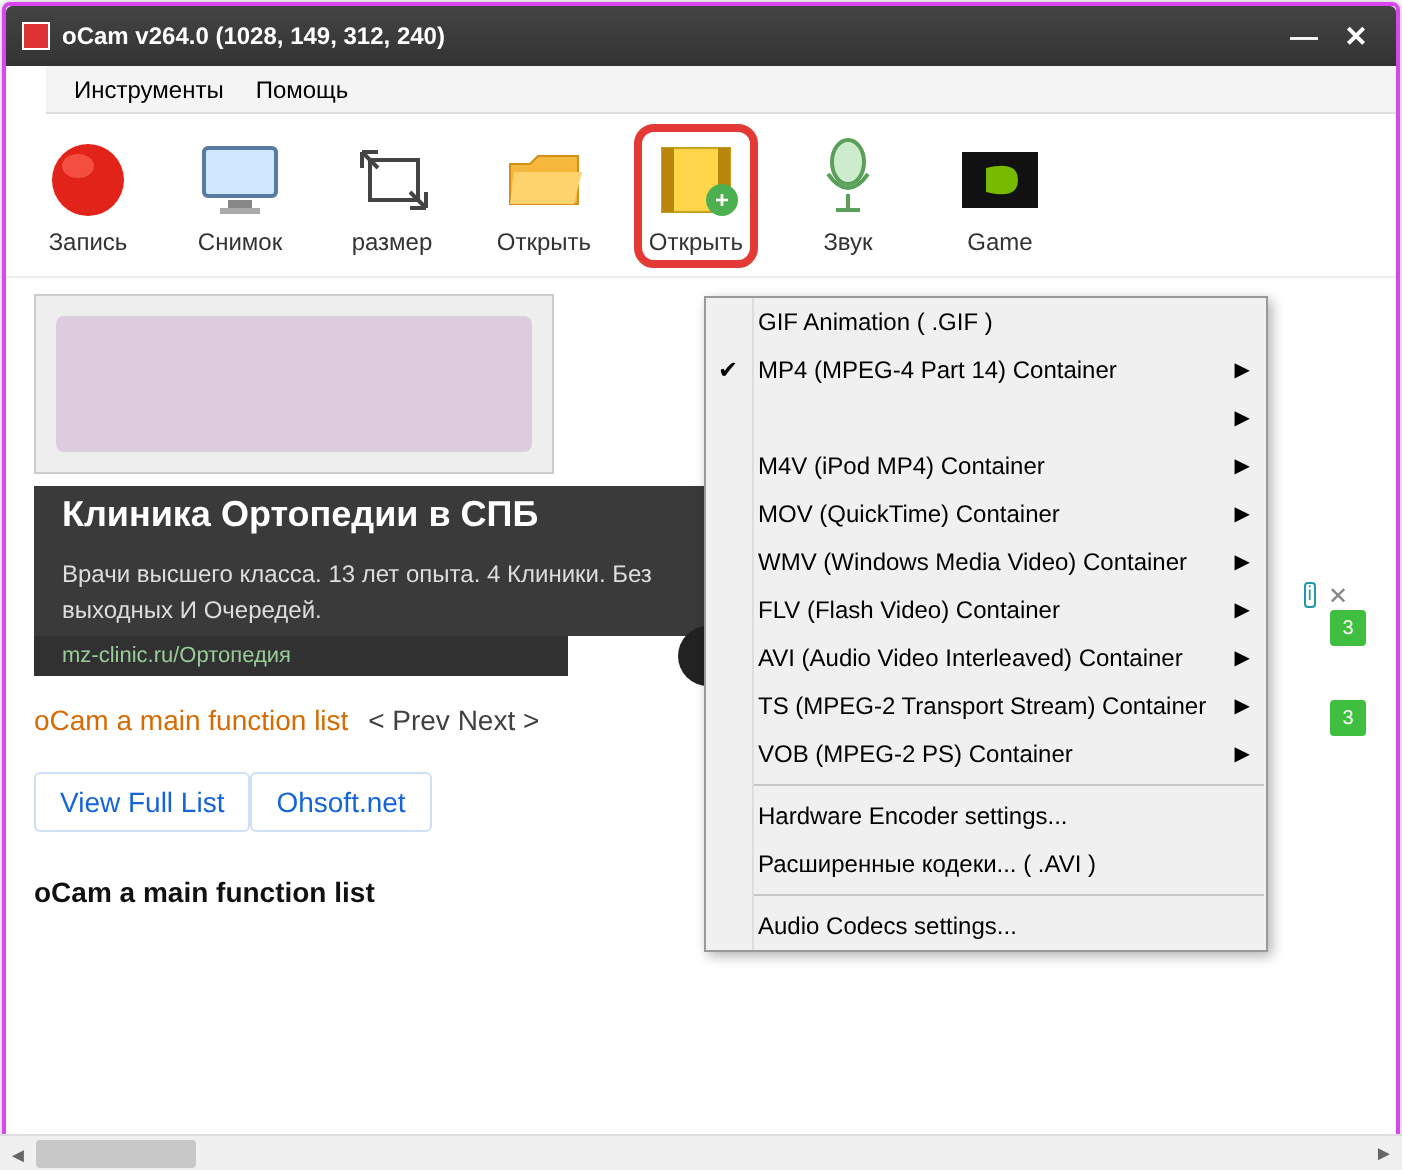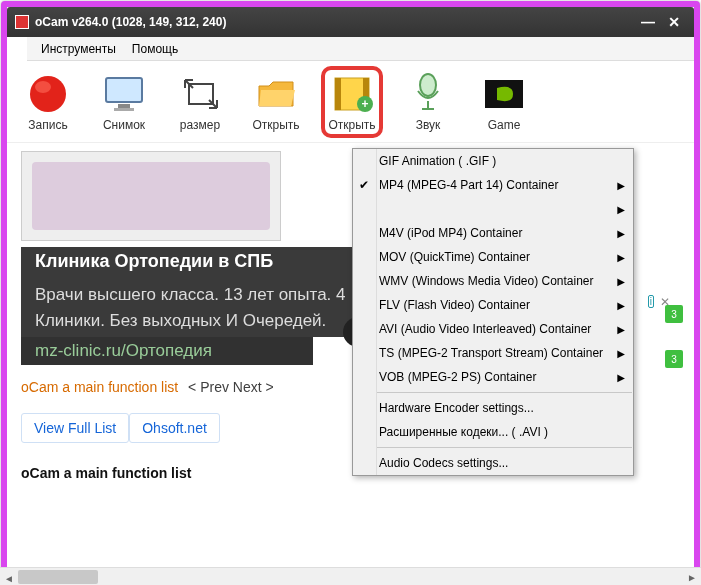--- a/index.html
+++ b/index.html
@@ -1,40 +1,40 @@
 <!DOCTYPE html>
 <html><head>
 <meta charset="utf-8">
 <style>
 * { margin:0; padding:0; box-sizing:border-box; font-family:"Segoe UI",Tahoma,Arial,sans-serif; }
 body { background:#fff; width:701px; height:585px; position:relative; overflow:hidden; }
 
-.outer { border:6px solid #d946ef; width:699px; height:583px; margin:1px; background:#fff; border-radius:4px; box-shadow:0 0 3px rgba(0,0,0,.3); }
+.outer { border:2px solid #d946ef; width:699px; height:583px; margin:1px; background:#fff; border-radius:4px; box-shadow:0 0 3px rgba(0,0,0,.3); }
 
 .titlebar { height:30px; background:linear-gradient(#444,#333); display:flex; align-items:center; padding:0 8px; color:#fff; font-size:12px; font-weight:bold; border-radius:3px 3px 0 0; }
 .titlebar .tb-icon { width:14px; height:14px; background:#d33; margin-right:6px; border:1px solid #fff; }
 .titlebar .title { flex:1; }
 .titlebar .winbtn { width:24px; height:18px; margin-left:2px; display:flex; align-items:center; justify-content:center; font-size:14px; cursor:pointer; }
 
 .menubar { height:24px; background:#f4f4f4; border-bottom:1px solid #ddd; display:flex; align-items:center; padding:0 6px; font-size:12px;margin-left:20px; }
 .menubar .mitem { padding:2px 8px; cursor:pointer; }
 
 .toolbar { height:82px; background:#fff; display:flex; align-items:center; padding:4px 10px; gap:14px; border-bottom:1px solid #eee; }
 .tbtn { display:flex; flex-direction:column; align-items:center; width:62px; cursor:pointer; font-size:12px; color:#333; }
 .tbtn .ticon { width:44px; height:44px; margin-bottom:2px; display:flex; align-items:center; justify-content:center; }
 .tbtn.hl { border:4px solid #e53935; border-radius:10px; padding:2px; }
 
 .content { position:relative; padding:8px 14px; font-size:12px; }
 .adthumb { width:260px; height:90px; background:#eee; border:1px solid #ccc; position:relative; display:flex; align-items:center; justify-content:center; }
 .adthumb::before{content:"";position:absolute;inset:10px;background:#dcd;border-radius:4px;}
 .adbanner { margin-top:6px; width:364px; background:#3a3a3a; color:#fff; padding:4px 14px; position:relative; }
 .adbanner h3 { font-size:18px; font-weight:bold; margin-bottom:10px; }
-.adbanner p { font-size:17px; line-height:1.5; color:#ddd; }
+.adbanner p { font-size:12px; line-height:1.5; color:#ddd; }
 .adbanner .chev { position:absolute; right:12px; top:70px; width:30px; height:30px; border-radius:15px; background:#222; display:flex; align-items:center; justify-content:center; color:#fff; font-size:16px; }
-.adurl { background:#313131; color:#9c9; font-size:17px; padding:4px 14px; width:292px; }
+.adurl { background:#313131; color:#9c9; font-size:11px; padding:4px 14px; width:267px; }
 
 .navline { margin-top:14px; font-size:14px; }
 .navline .orange { color:#d76a00; }
 .navline .link { color:#404040; margin-left:6px; }
 .linkbtns { margin-top:18px; display:flex; }
 .linkbtn { border:1px solid #cfe0f5; border-radius:3px; padding:6px 12px; color:#1565d8; font-size:14px; cursor:pointer; }
 h4.footer { margin-top:22px; font-size:14px; font-weight:bold; color:#111; }
 
 .closex { position:absolute; right:24px; top:152px; font-size:12px; color:#888; cursor:pointer; }
 .adflag { position:absolute; right:40px; top:152px; font-size:10px; color:#29a; border:1px solid #29a; border-radius:2px; padding:0 1px; }

